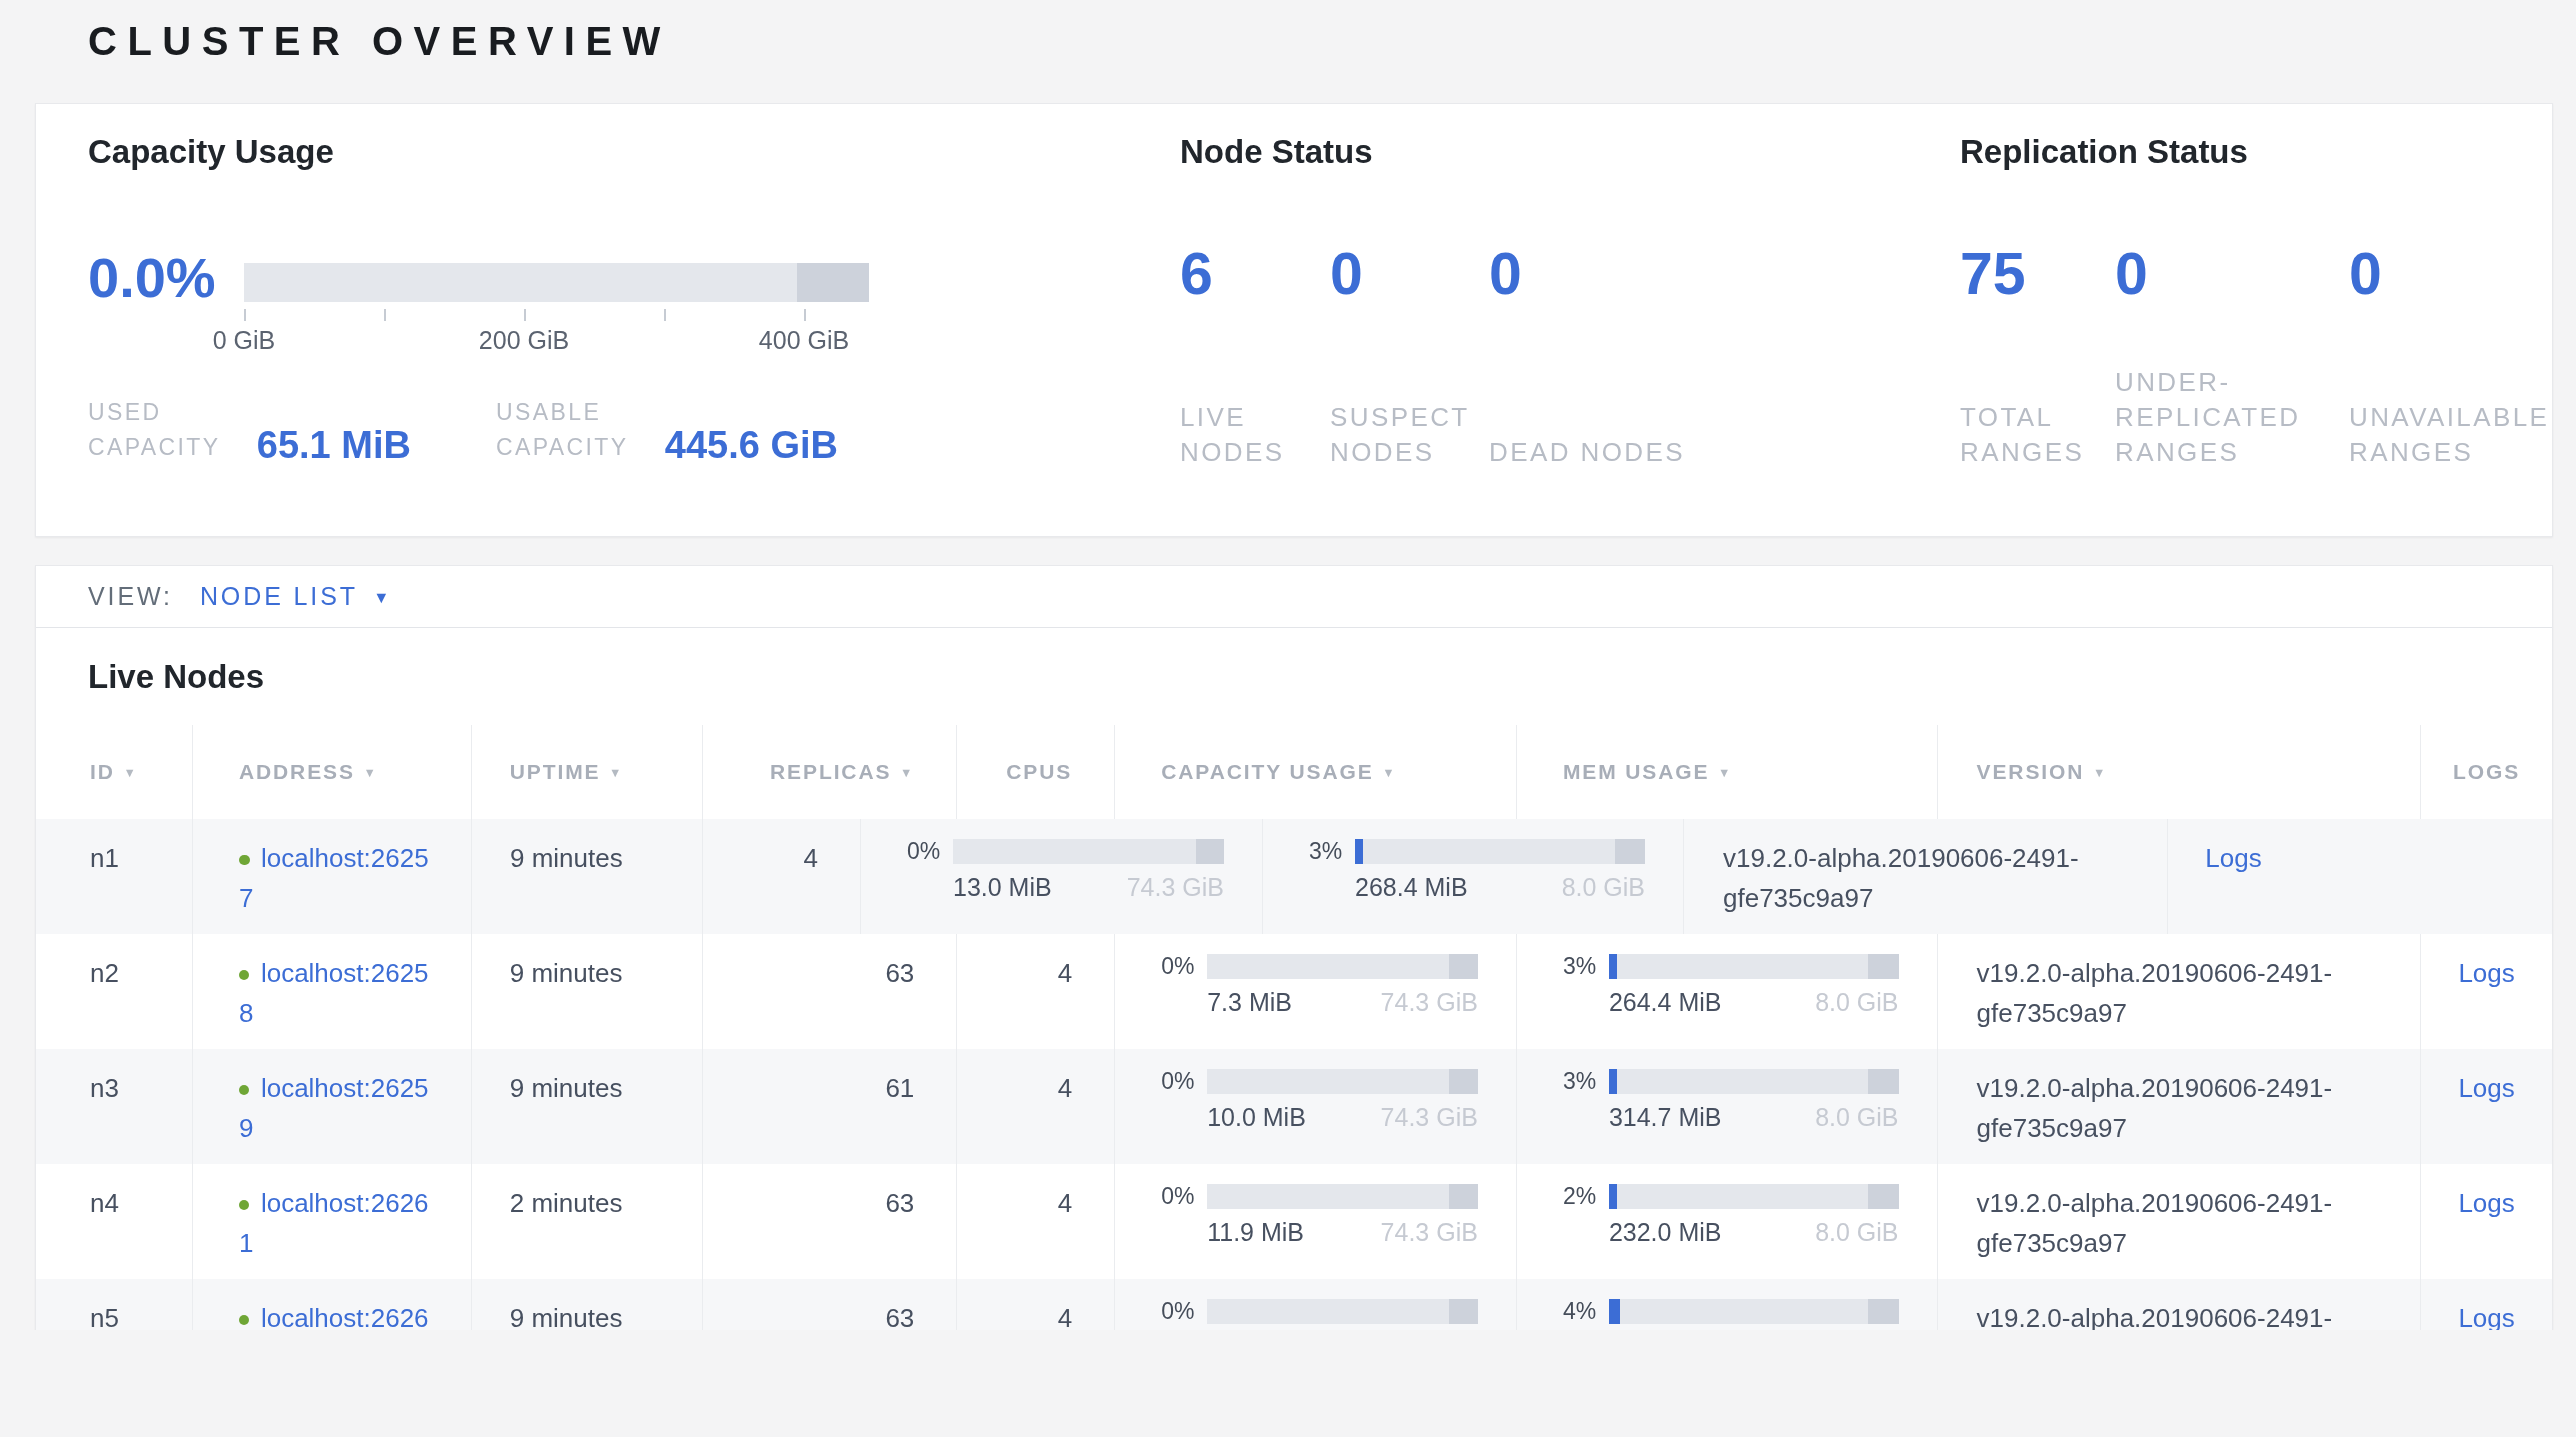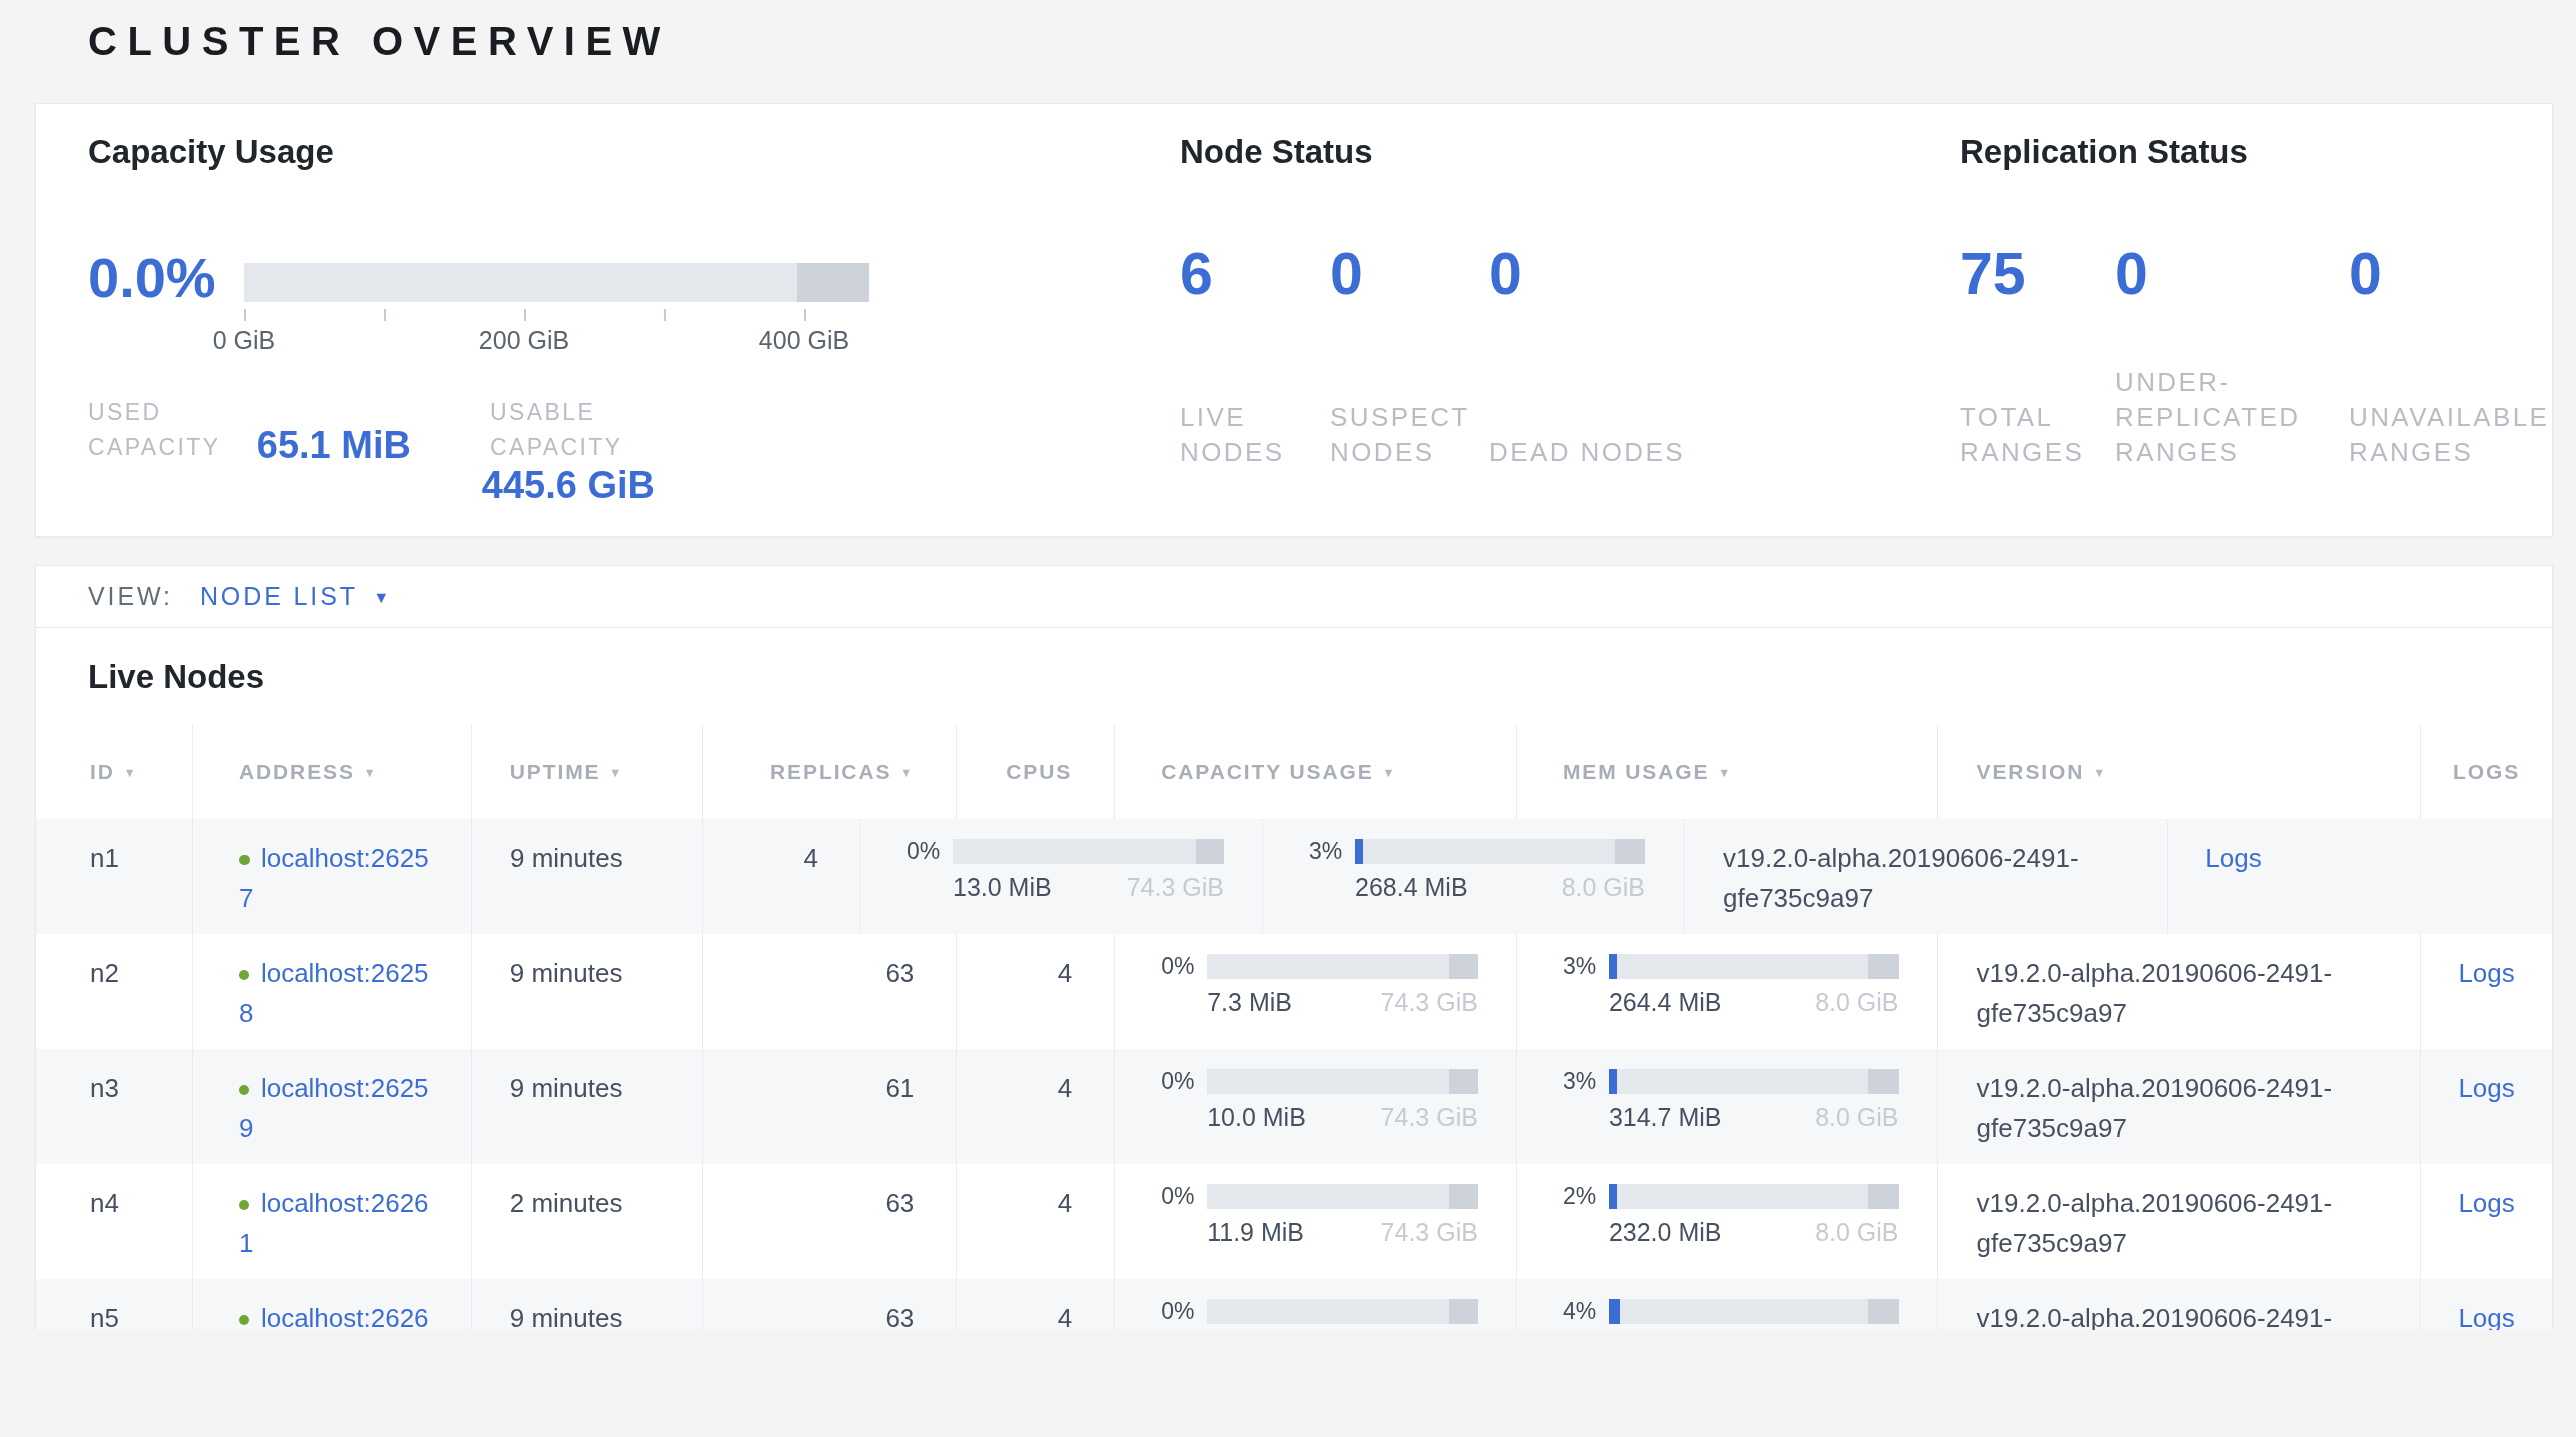--- a/index.html
+++ b/index.html
@@ -28,21 +28,21 @@
   .cap-gauge { position:absolute; left:208px; top:159px; width:625px; height:39px; }
   .cap-track { width:100%; height:39px; background:#e4e7ec; position:relative; overflow:hidden; }
   .cap-endseg { position:absolute; right:0; top:0; bottom:0; width:11.5%; background:#cdd2db; }
   .tick { position:absolute; top:46px; width:1.9px; height:11.5px; background:#c6cbd3; }
   .tick-label { position:absolute; top:63px; font-size:25px; color:#5b6370;
                 transform:translateX(-50%); white-space:nowrap; }
 
   .cap-stats { position:absolute; left:52px; top:291px; height:77px; width:863px; }
   .cap-stat { position:absolute; top:0; display:flex; align-items:flex-end;justify-content:flex-end; }
   #cap-stat-used   { left:0; }
-  #cap-stat-usable { left:390px;flex-direction:column; }
+  #cap-stat-usable { left:408px; }
   .stat-label { width:165px; font-size:23px; letter-spacing:2.4px; color:#b7bcc5; line-height:35px; }
   .stat-value { font-size:38px; font-weight:bold; color:#3c6dd5; margin-left:3.8px; line-height:40px; }
 
   .stats-vals { position:absolute; top:134px; display:flex; }
   #node-vals { left:1144px; }
   #repl-vals { left:1924px; }
   .stat-big { font-size:59px; font-weight:bold; color:#3c6dd5; line-height:73px; }
   .stats-labels { position:absolute; top:266px; height:100px; display:flex; align-items:flex-end; }
   #node-labels { left:1144px; }
   #repl-labels { left:1924px; }

